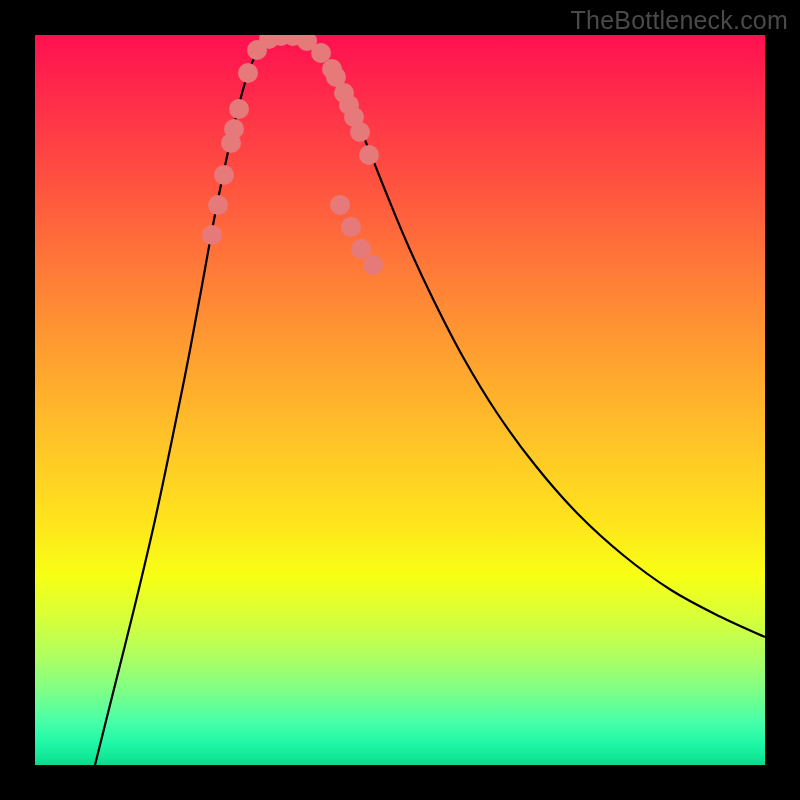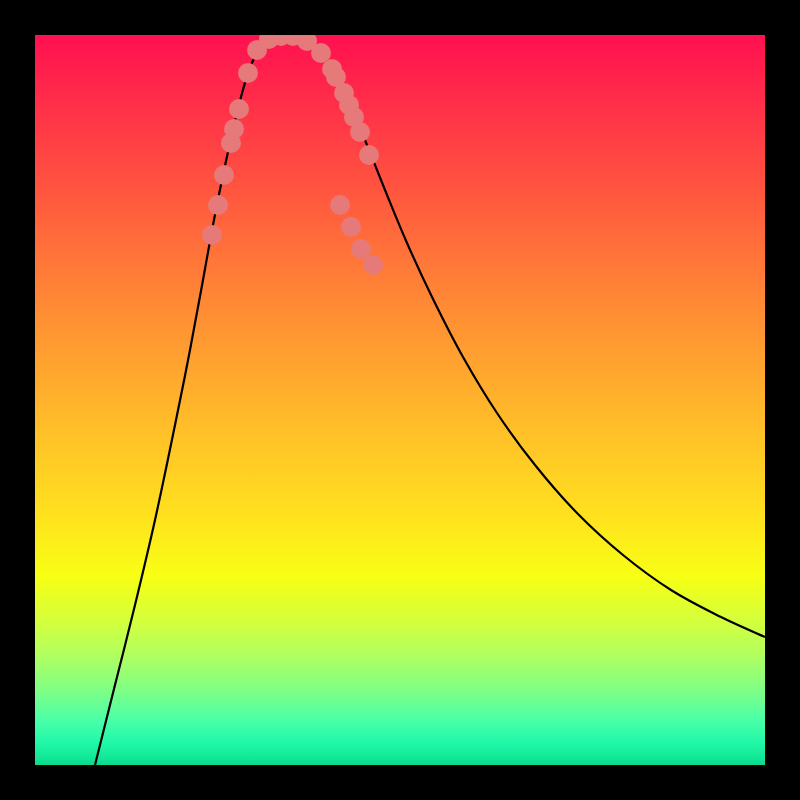--- a/index.html
+++ b/index.html
@@ -99,14 +99,15 @@
           <circle cx="325" cy="97" r="10" fill="#e67a7a"></circle>
           <circle cx="334" cy="120" r="10" fill="#e67a7a"></circle>
           <circle cx="316" cy="192" r="10" fill="#e67a7a"></circle>
           <circle cx="326" cy="214" r="10" fill="#e67a7a"></circle>
           <circle cx="305" cy="170" r="10" fill="#e67a7a"></circle>
           <circle cx="338" cy="230" r="10" fill="#e67a7a"></circle>
         </g>
     </svg>
   </div>
 
+  <div class="watermark">TheBottleneck.com</div>
 
 </div>
 
 </body></html>

